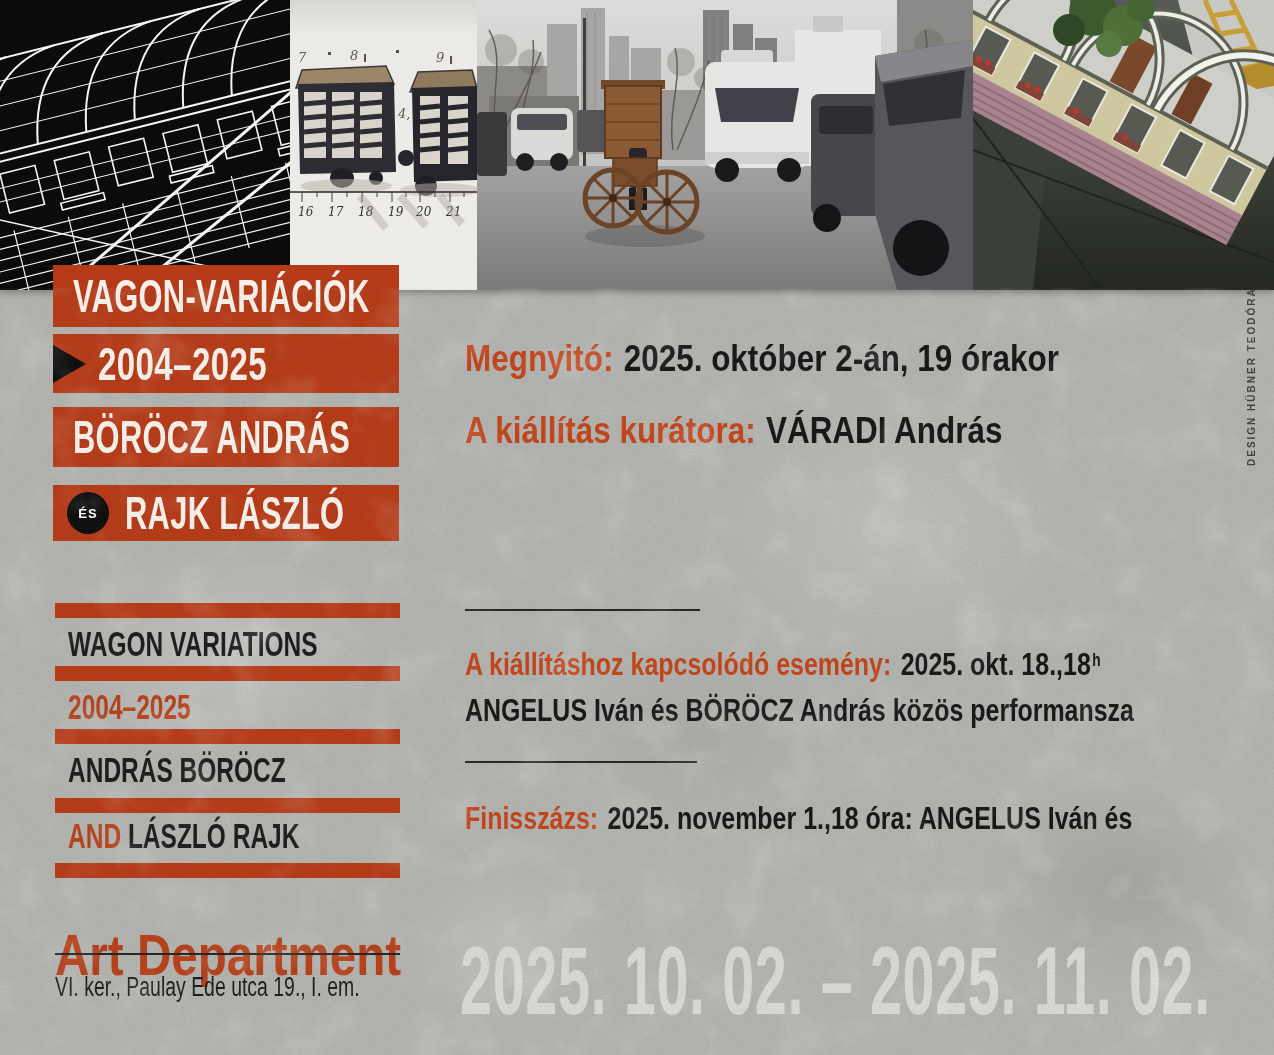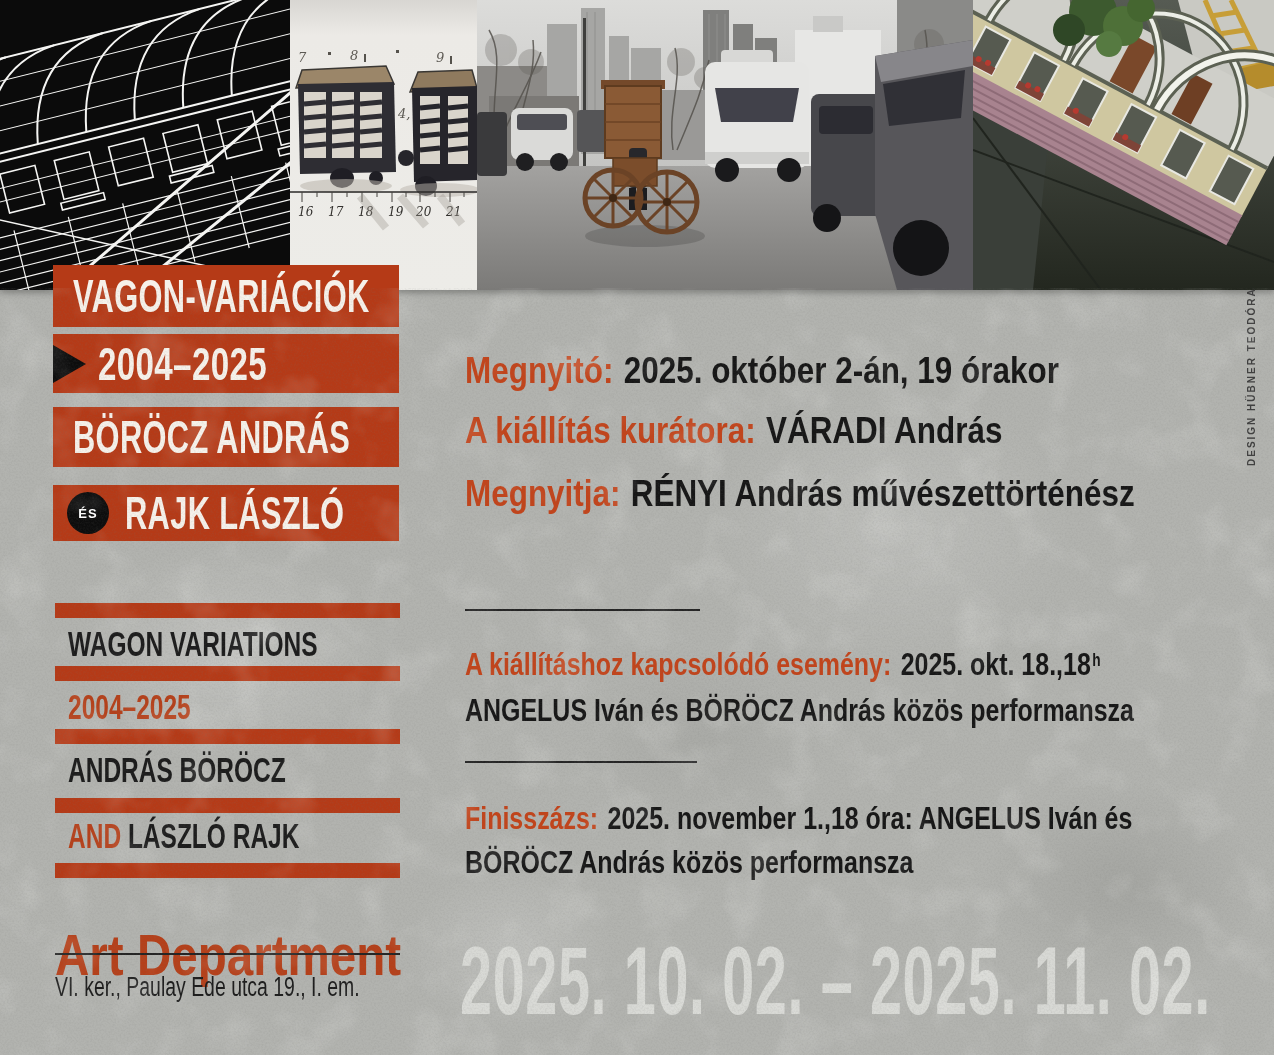--- a/index.html
+++ b/index.html
@@ -433,56 +433,48 @@
   <div class="bar" style="top:863px;"></div>
 
   <div class="venue" style="top:888px;">
     <span class="cond" style="--sx:.82">Art Department</span>
   </div>
   <div class="rule" style="top:953px;left:55px;width:345px;height:2px;"></div>
   <div class="addr" style="top:972px;">
     <span class="cond" style="--sx:.72">VI. ker., Paulay Ede utca 19., I. em.</span>
   </div>
 
-  <div class="rline f37" style="top:350px;text-align:center;">
+  <div class="rline f37" style="top:338px;text-align:center;">
     <span class="cond" style="--sx:.85">
       <span class="lab">Megnyitó:</span><span>2025. október 2-án, 19 órakor</span>
     </span>
   </div>
   <div class="rline f37" style="top:410px;">
     <span class="cond" style="--sx:.85">
       <span class="lab">A kiállítás kurátora:</span><span>VÁRADI András</span>
     </span>
   </div>
-  <div class="rline f37" style="top:473px;">
-    <span class="cond" style="--sx:.85">
-      <span class="lab">Megnyitja:</span><span>RÉNYI András művészettörténész</span>
-    </span>
-  </div>
 
   <div class="rule" style="top:609px;left:465px;width:235px;height:2px;"></div>
 
   <div class="rline f32" style="top:646px;">
     <span class="cond" style="--sx:.78">
       <span class="lab">A kiállításhoz kapcsolódó esemény:</span><span>2025. okt. 18.,18</span><sup>h</sup>
     </span>
   </div>
   <div class="rline f32" style="top:692px;">
     <span class="cond" style="--sx:.78">ANGELUS Iván és BÖRÖCZ András közös performansza</span>
   </div>
 
   <div class="rule" style="top:761px;left:465px;width:232px;height:2px;"></div>
 
   <div class="rline f32" style="top:800px;">
     <span class="cond" style="--sx:.78">
       <span class="lab">Finisszázs:</span><span>2025. november 1.,18 óra: ANGELUS Iván és</span>
     </span>
-  </div>
-  <div class="rline f32" style="top:844px;">
-    <span class="cond" style="--sx:.78">BÖRÖCZ András közös performansza</span>
   </div>
 
   <div class="bigdate">
     <span class="cond" style="--sx:.60">2025. 10. 02. – 2025. 11. 02.</span>
   </div>
 
   <div class="credit">DESIGN HÜBNER TEODÓRA</div>
 
   <svg class="texture">
     <defs>

